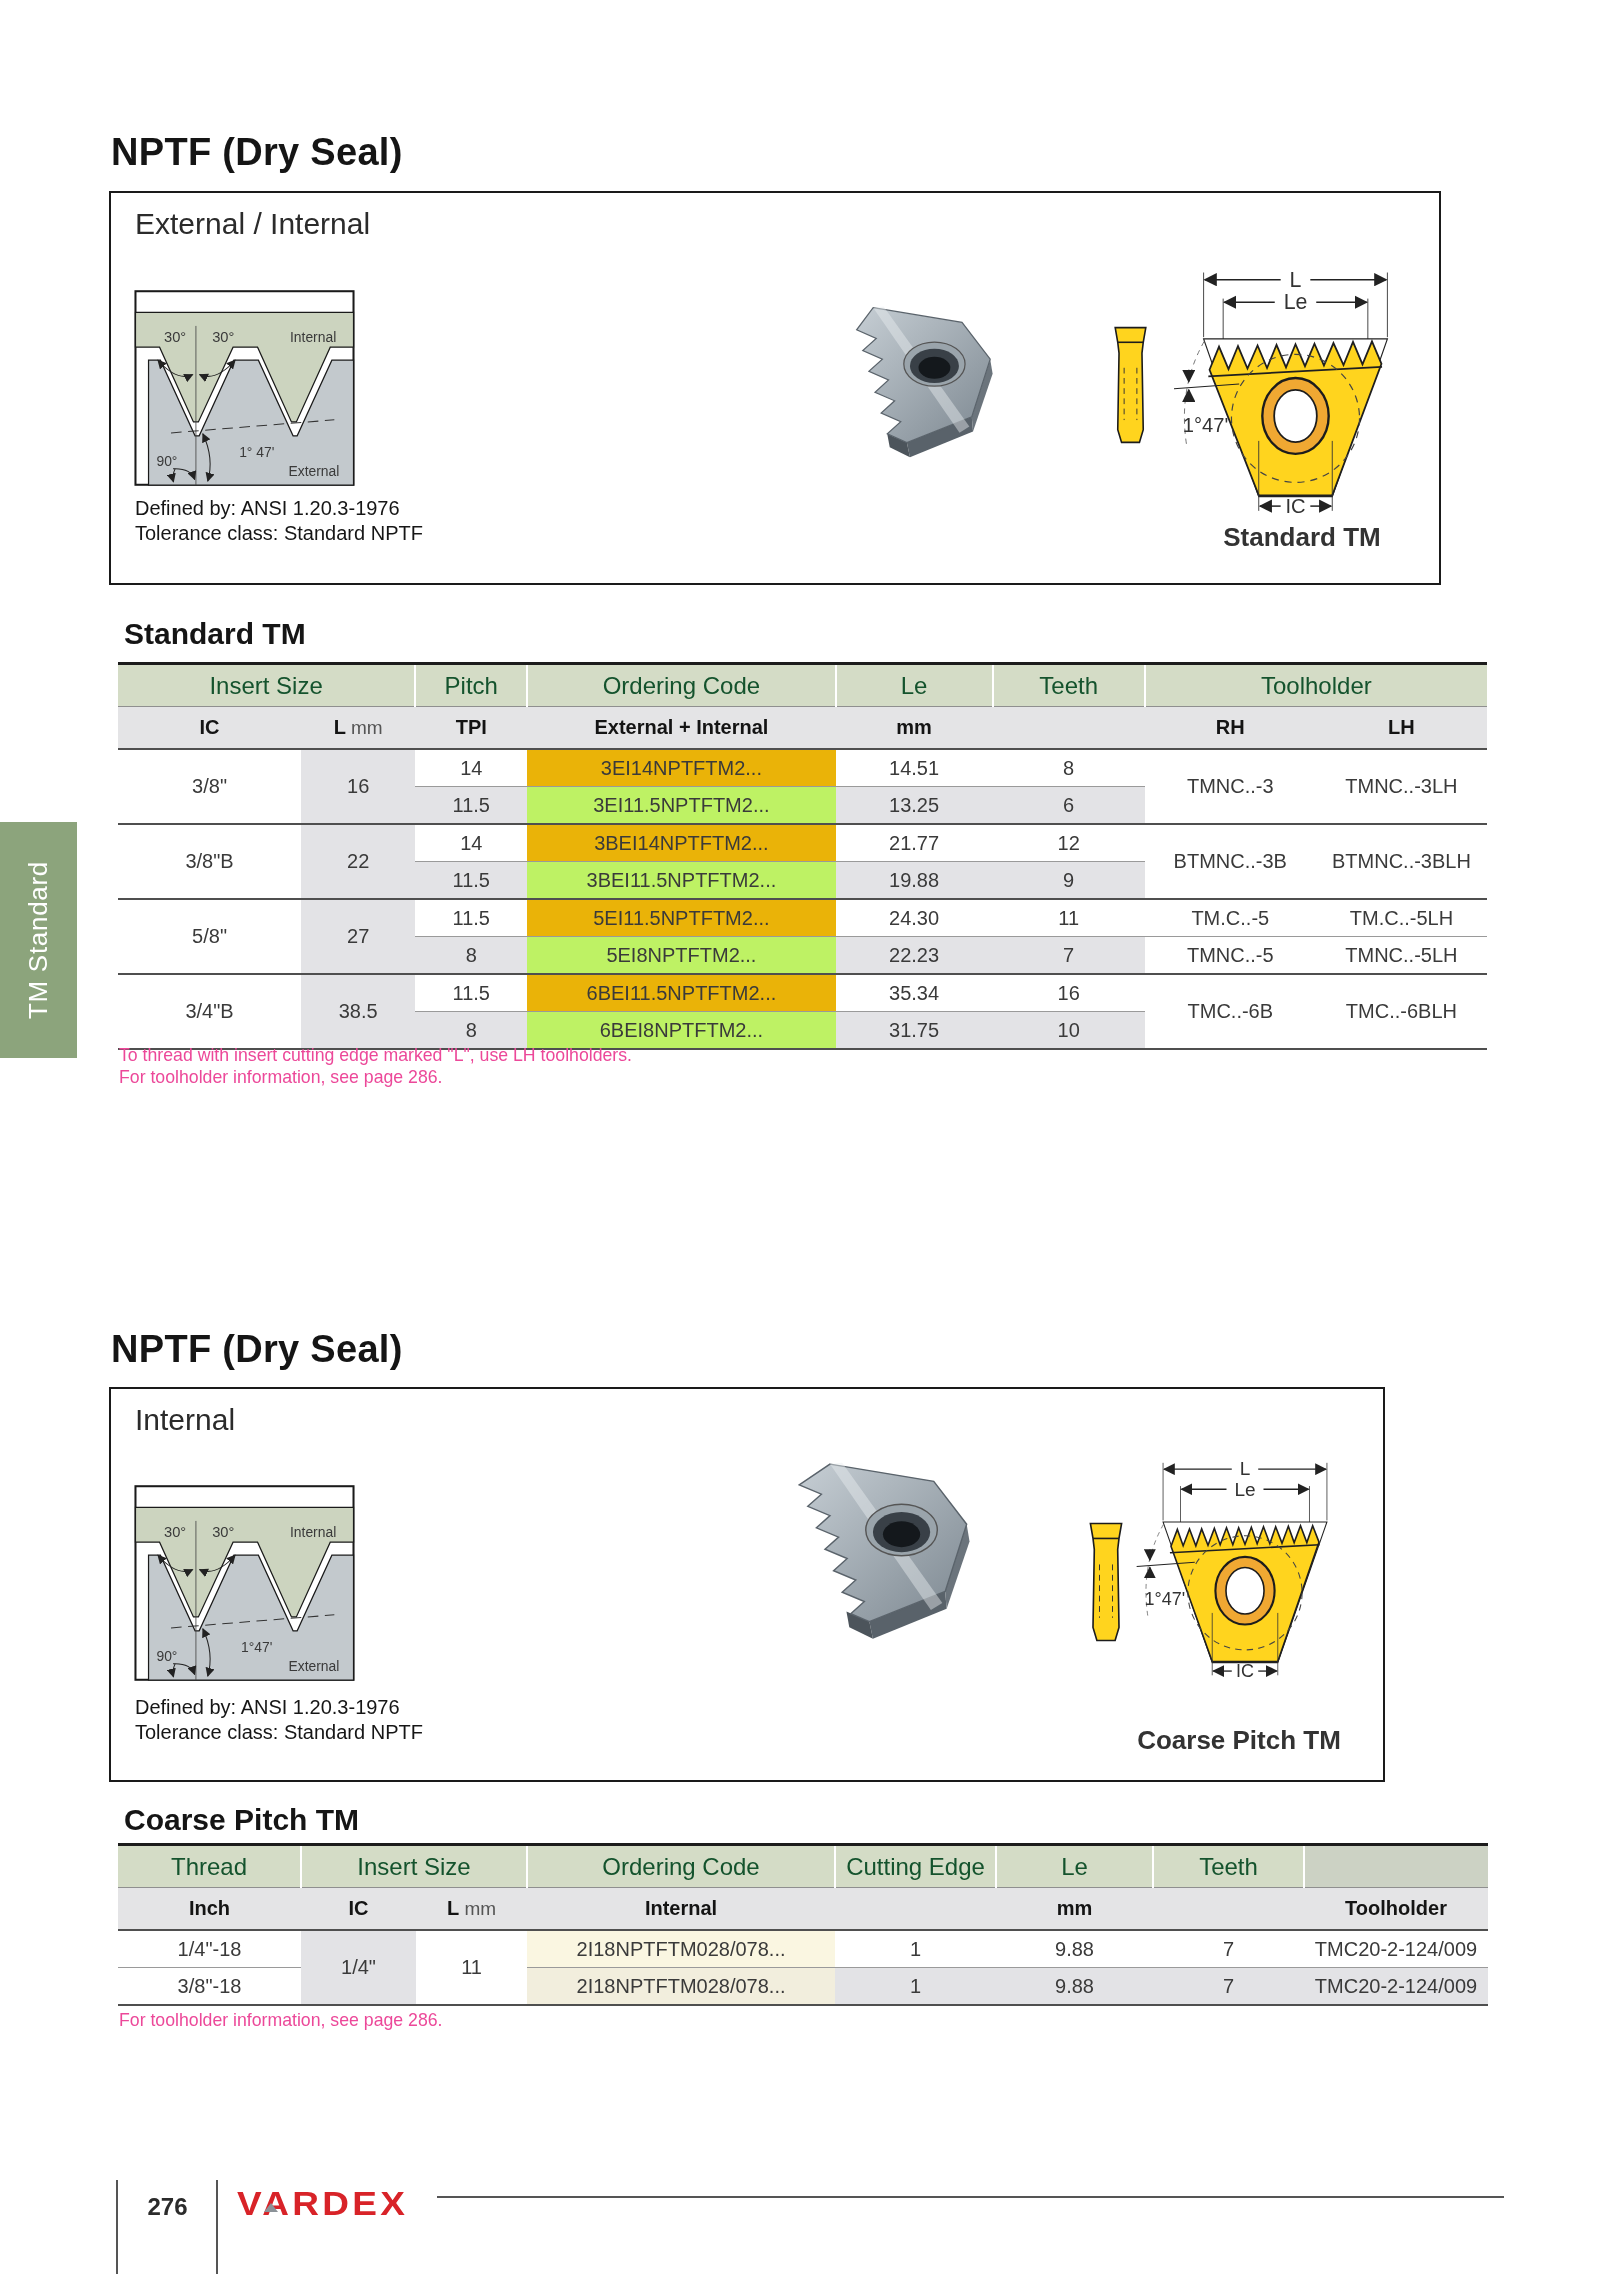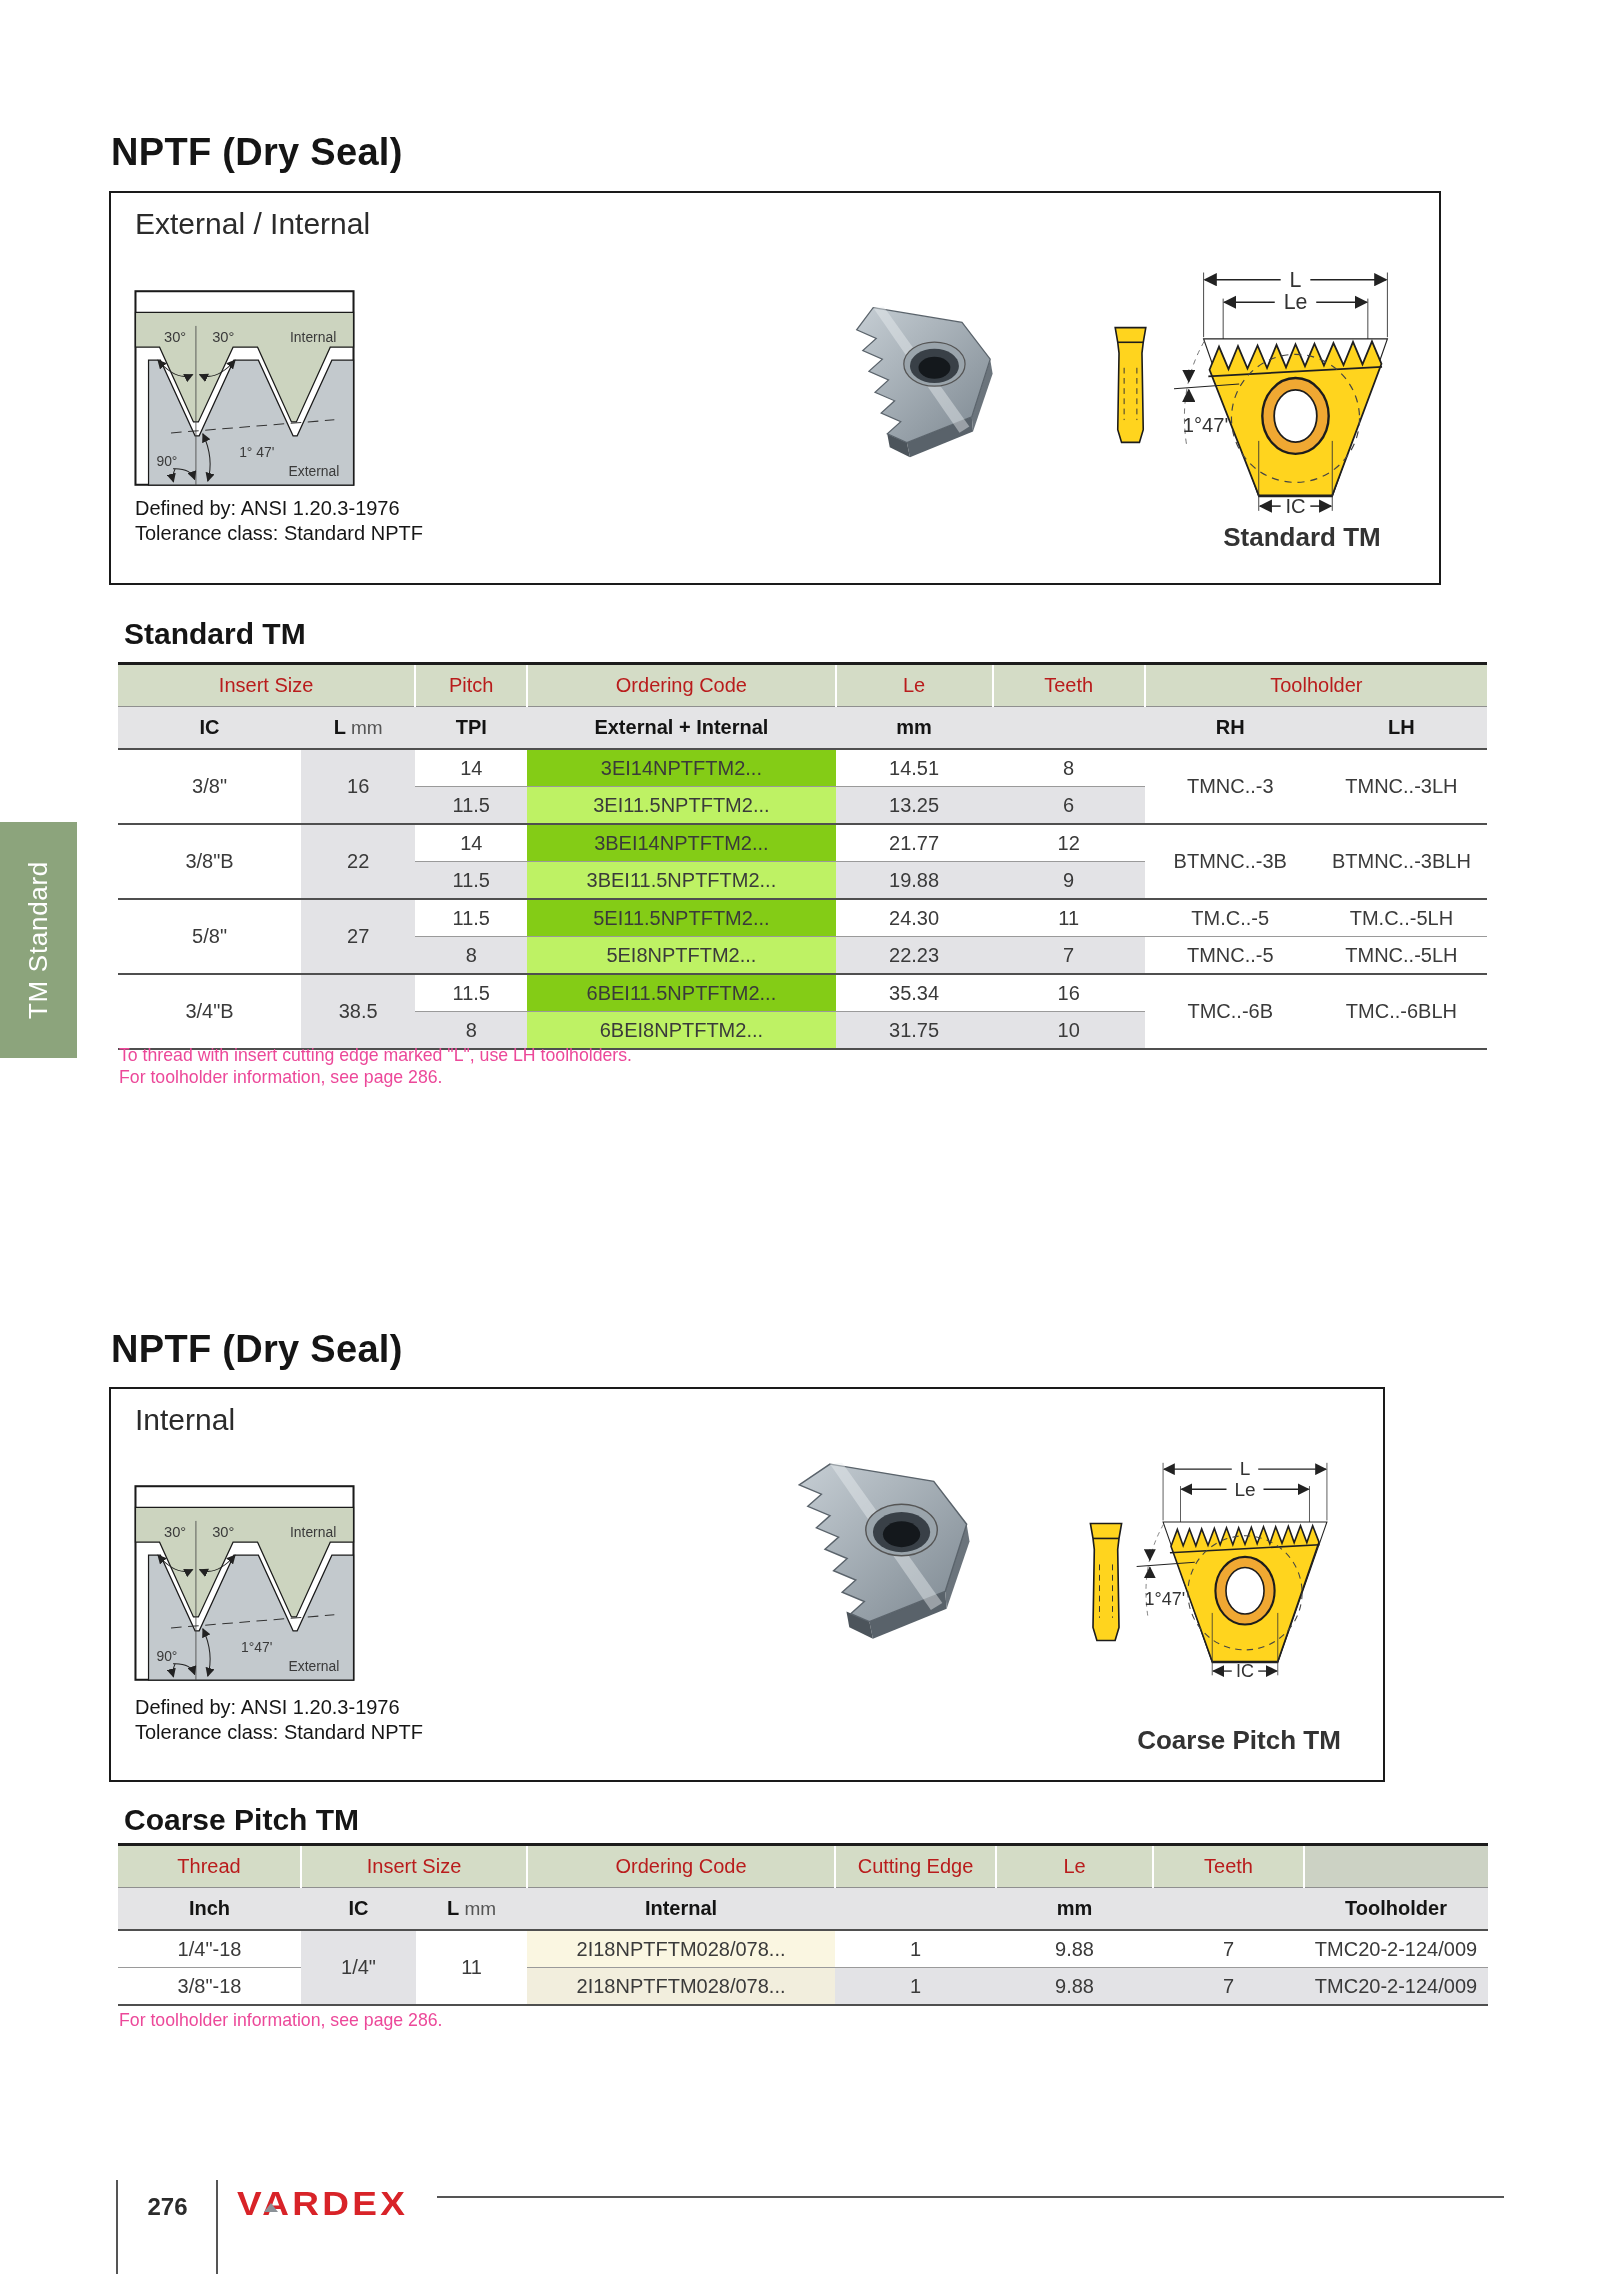--- a/index.html
+++ b/index.html
@@ -18,29 +18,29 @@
   .sec-title{font-size:30px;font-weight:bold;color:#151515;}
   .box{border:2px solid #1a1a1a;background:#fff;}
   .box-label{font-size:30px;color:#2b2b2b;}
   .defined{font-size:20px;color:#161616;line-height:25px;}
   .caption{font-size:26px;font-weight:bold;color:#333;text-align:center;}
   .note{font-size:17.7px;color:#ec4899;line-height:22px;}
 
   
   table{border-collapse:collapse;table-layout:fixed;}
   td{text-align:center;font-size:20px;color:#3a3a3a;padding:0;height:36px;overflow:hidden;}
-  tr.hdr1 td{height:41px;background:#d4dcc6;color:#b91c1c;font-size:20px;
+  tr.hdr1 td{height:41px;background:#d4dcc6;color:#14532d;font-size:24px;
              border-top:3.3px solid #1c1c1c;border-bottom:1.3px solid #8f8f8f;}
   tr.hdr1 td.gap{border-left:2.6px solid #fff;}
   tr.hdr1 td.dull{background:#ccd2c4;}
   tr.hdr2 td{height:41px;background:#e4e4e6;color:#141414;font-weight:bold;
              border-bottom:2.6px solid #4f4f4f;}
   tr.hdr2 td .unit{font-weight:normal;color:#555;font-size:19px;}
   td.bg-g{background:#e3e3e6;}
-  td.ca{background:#84cc16;}
+  td.ca{background:#eab308;}
   td.cb{background:#bef264;}
   td.cy1{background:#faf6e1;}
   td.cy2{background:#f2eedd;}
   tr.sub td{border-top:1.3px solid #9a9a9a;}
   tr.grp td{border-top:2px solid #4f4f4f;}
   table{border-bottom:2px solid #4f4f4f;}
 
   
   .vbar{width:2px;background:#555;}
   .pageno{font-size:24px;font-weight:bold;color:#2b2b2b;}

